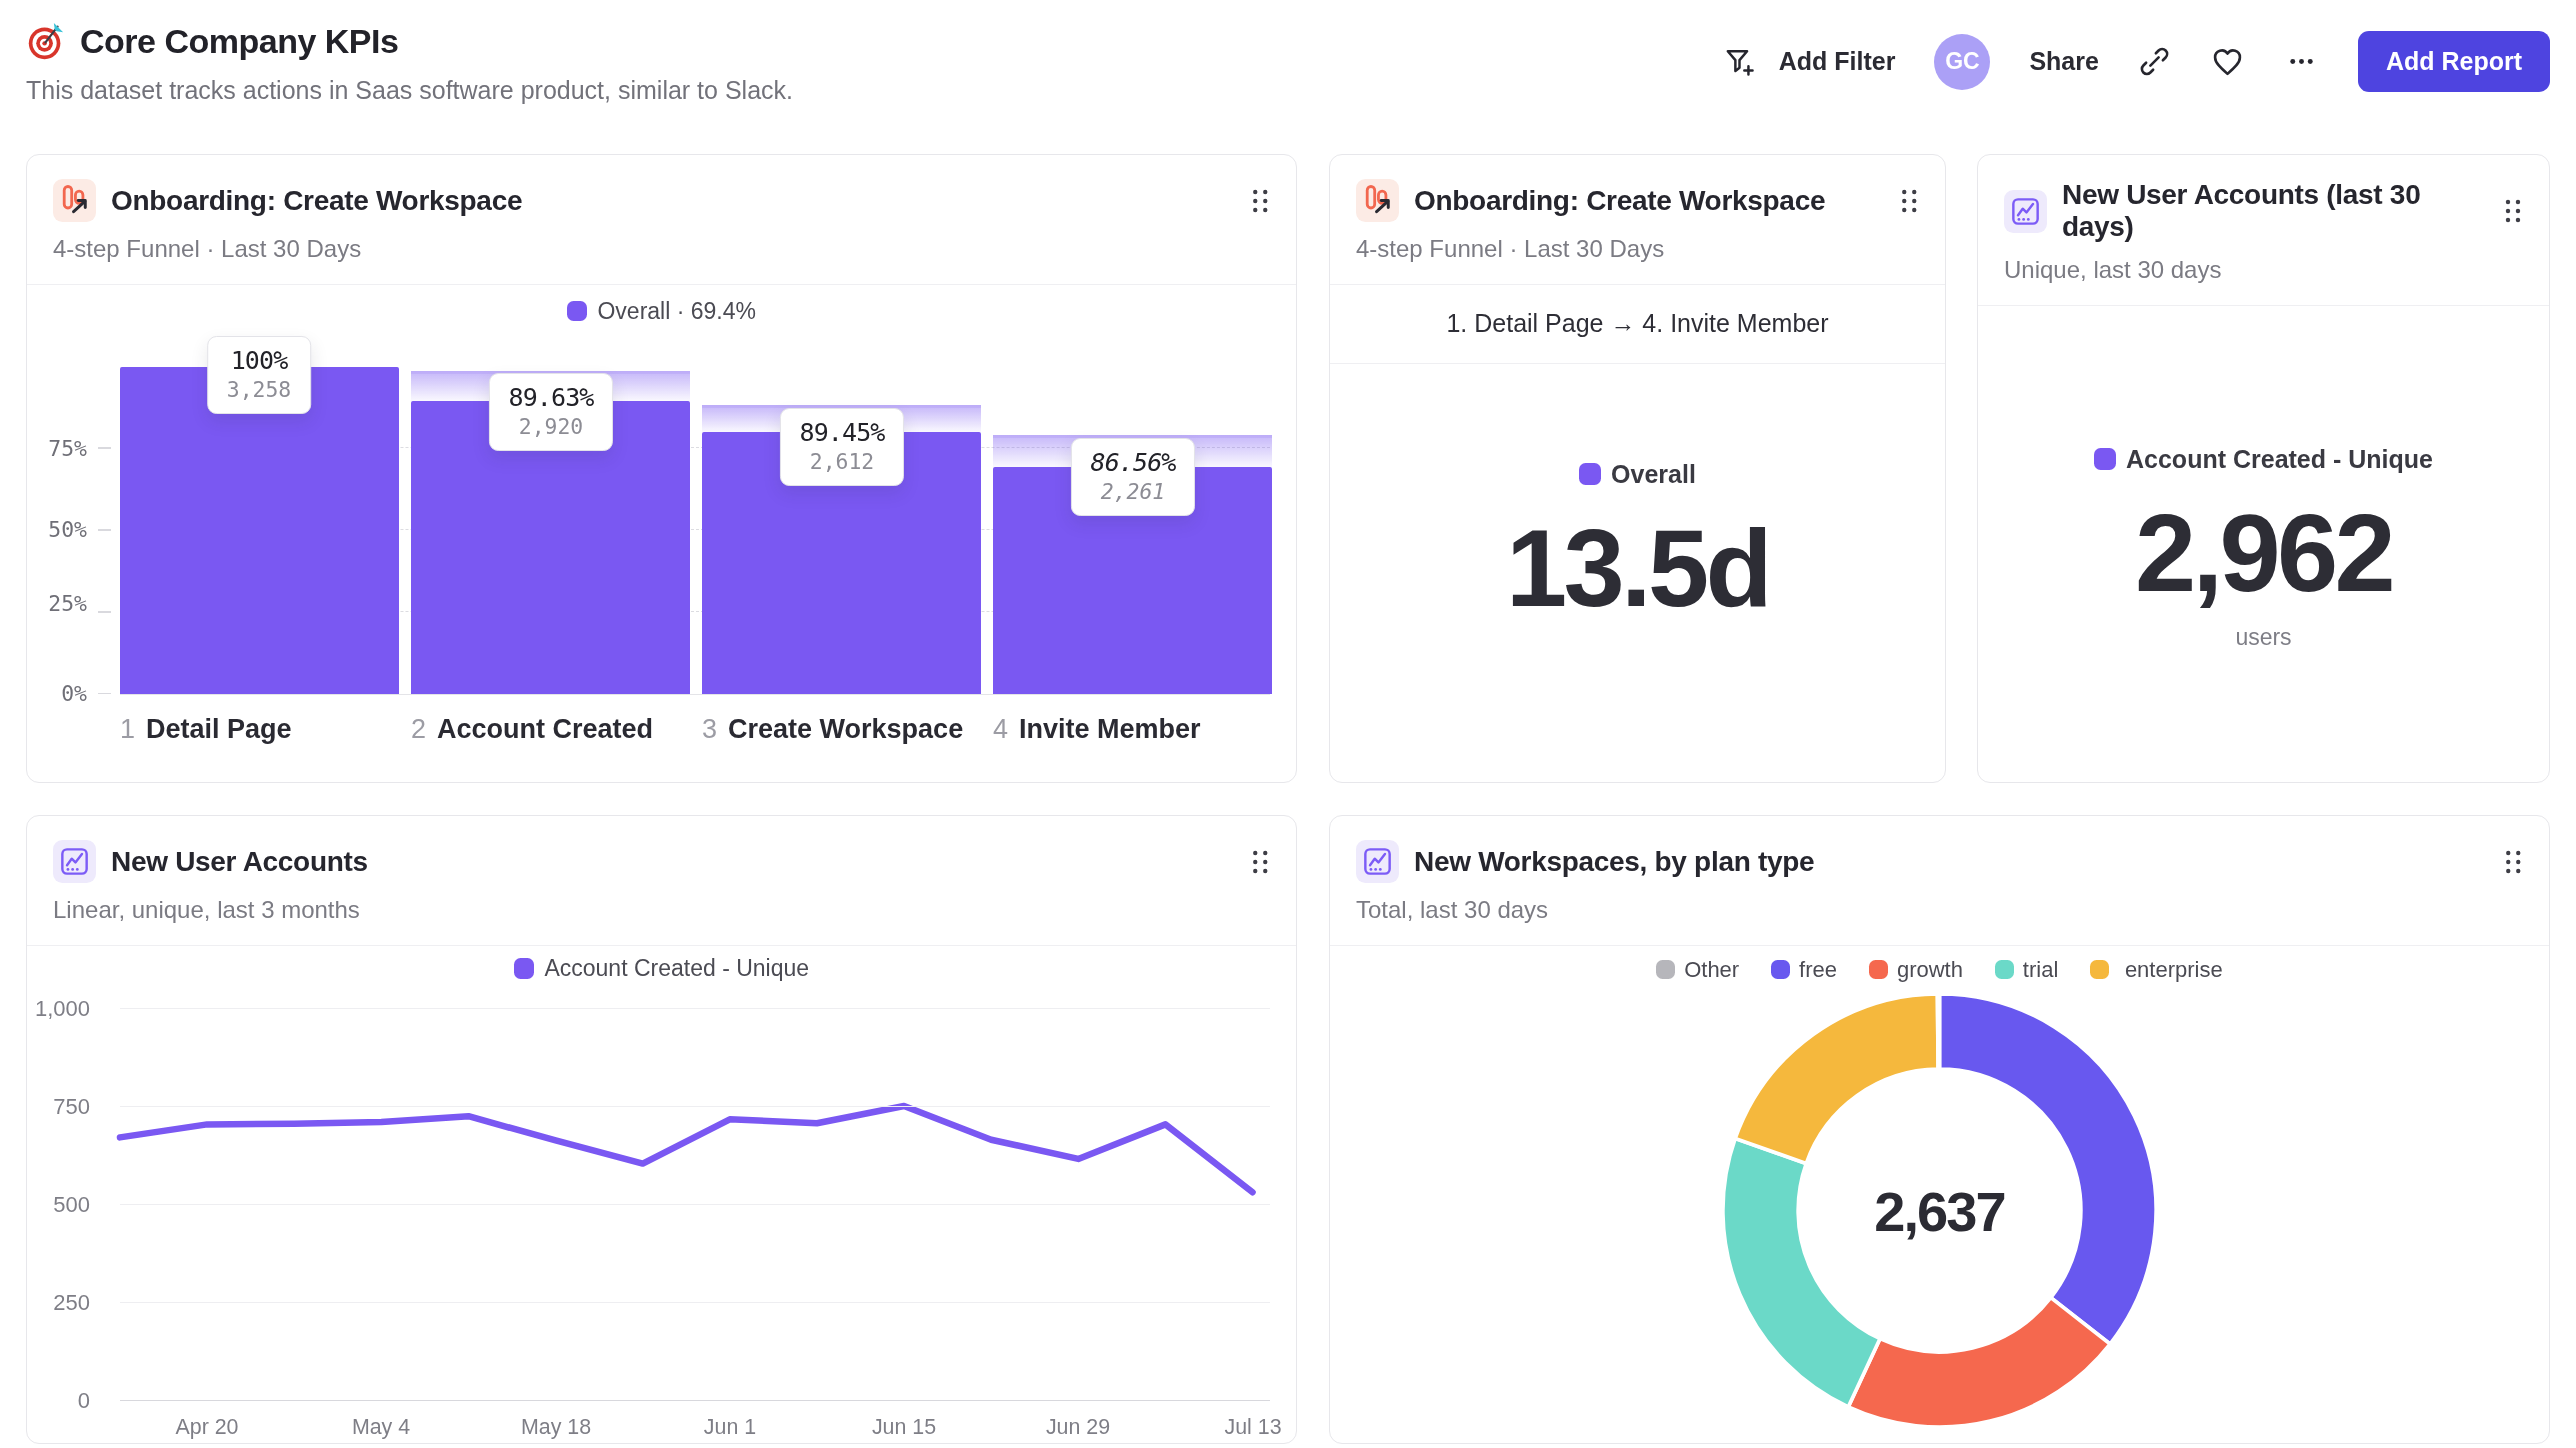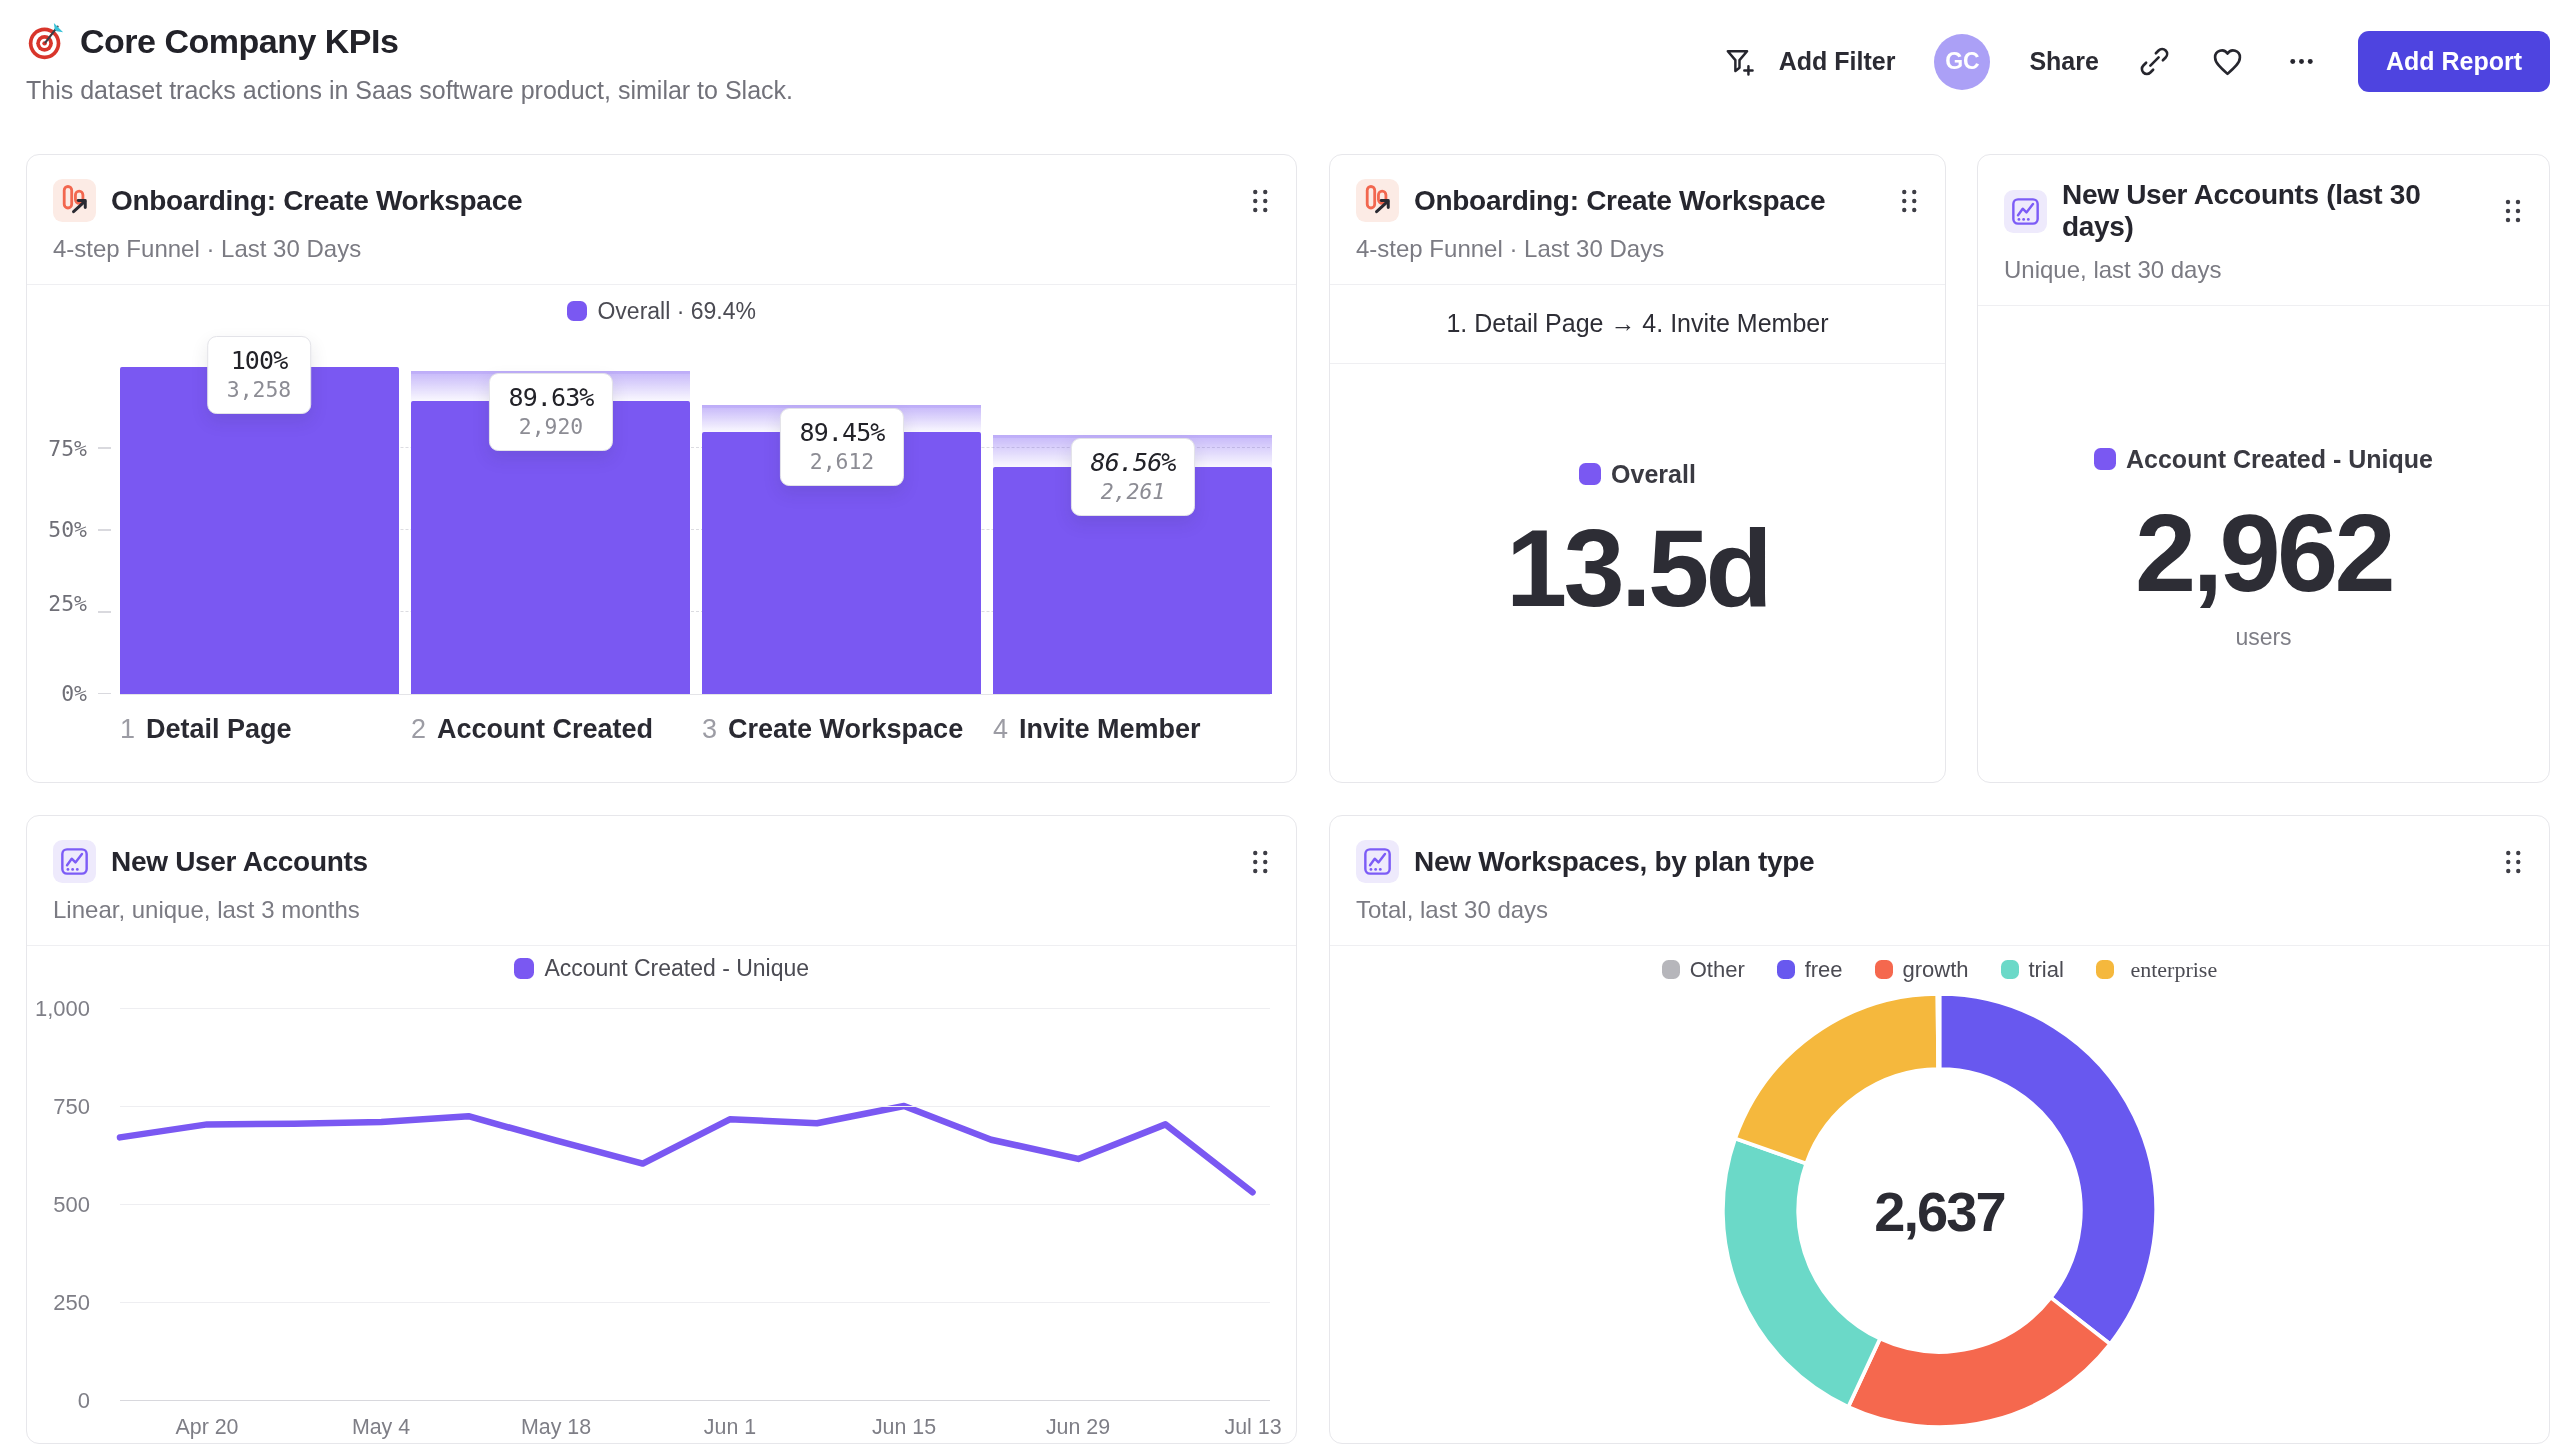--- a/index.html
+++ b/index.html
@@ -373,21 +373,21 @@
           <span class="legend-text">free</span>
         </div>
         <div class="legend-row" style="gap: 9.3px;">
           <span class="swatch" style="width: 18.6px; height: 18.6px; background: rgb(245, 104, 78);"></span>
           <span class="legend-text">growth</span>
         </div>
         <div class="legend-row" style="gap: 9.3px;">
           <span class="swatch" style="width: 18.6px; height: 18.6px; background: rgb(107, 217, 200);"></span>
           <span class="legend-text">trial</span>
         </div>
-        <div class="legend-row" style="gap: 16px; font-family: Liberation Serif, serif;">
+        <div class="legend-row" style="gap: 16px;">
           <span class="swatch" style="width: 18.6px; height: 18.6px; background: rgb(245, 184, 61);"></span>
           <span class="legend-text">enterprise</span>
         </div>
       </div>
     <div class="donut-wrap">
       <svg id="donut-svg" viewBox="0 0 470 470">
           <path d="M 235.00 2.00 A 233 233 0 0 1 418.47 378.62 L 354.69 328.69 A 152 152 0 0 0 235.00 83.00 Z" fill="#6858ef" stroke="#ffffff" stroke-width="4"></path>
           <path d="M 418.47 378.62 A 233 233 0 0 1 136.84 446.32 L 170.97 372.85 A 152 152 0 0 0 354.69 328.69 Z" fill="#f5684e" stroke="#ffffff" stroke-width="4"></path>
           <path d="M 136.84 446.32 A 233 233 0 0 1 15.26 157.53 L 91.65 184.46 A 152 152 0 0 0 170.97 372.85 Z" fill="#6bd9c8" stroke="#ffffff" stroke-width="4"></path>
           <path d="M 15.26 157.53 A 233 233 0 0 1 232.78 2.01 L 233.55 83.01 A 152 152 0 0 0 91.65 184.46 Z" fill="#f5b83d" stroke="#ffffff" stroke-width="4"></path>

